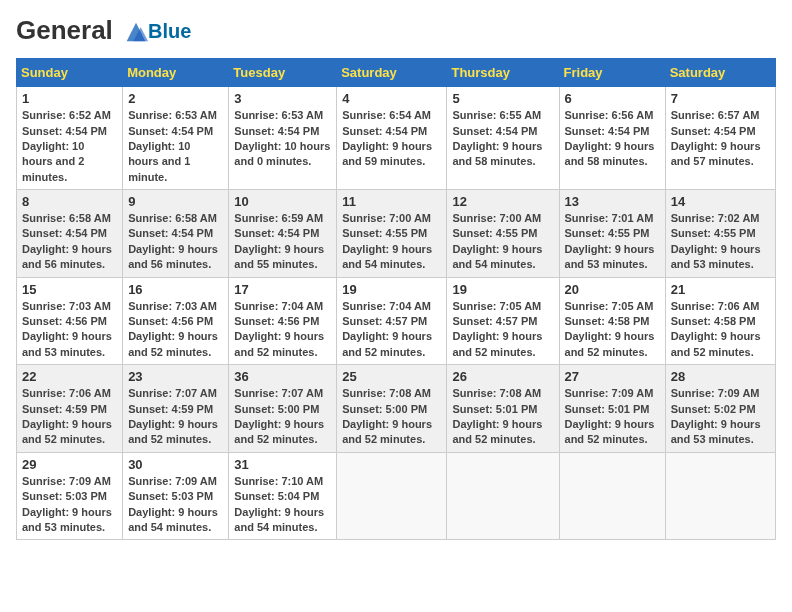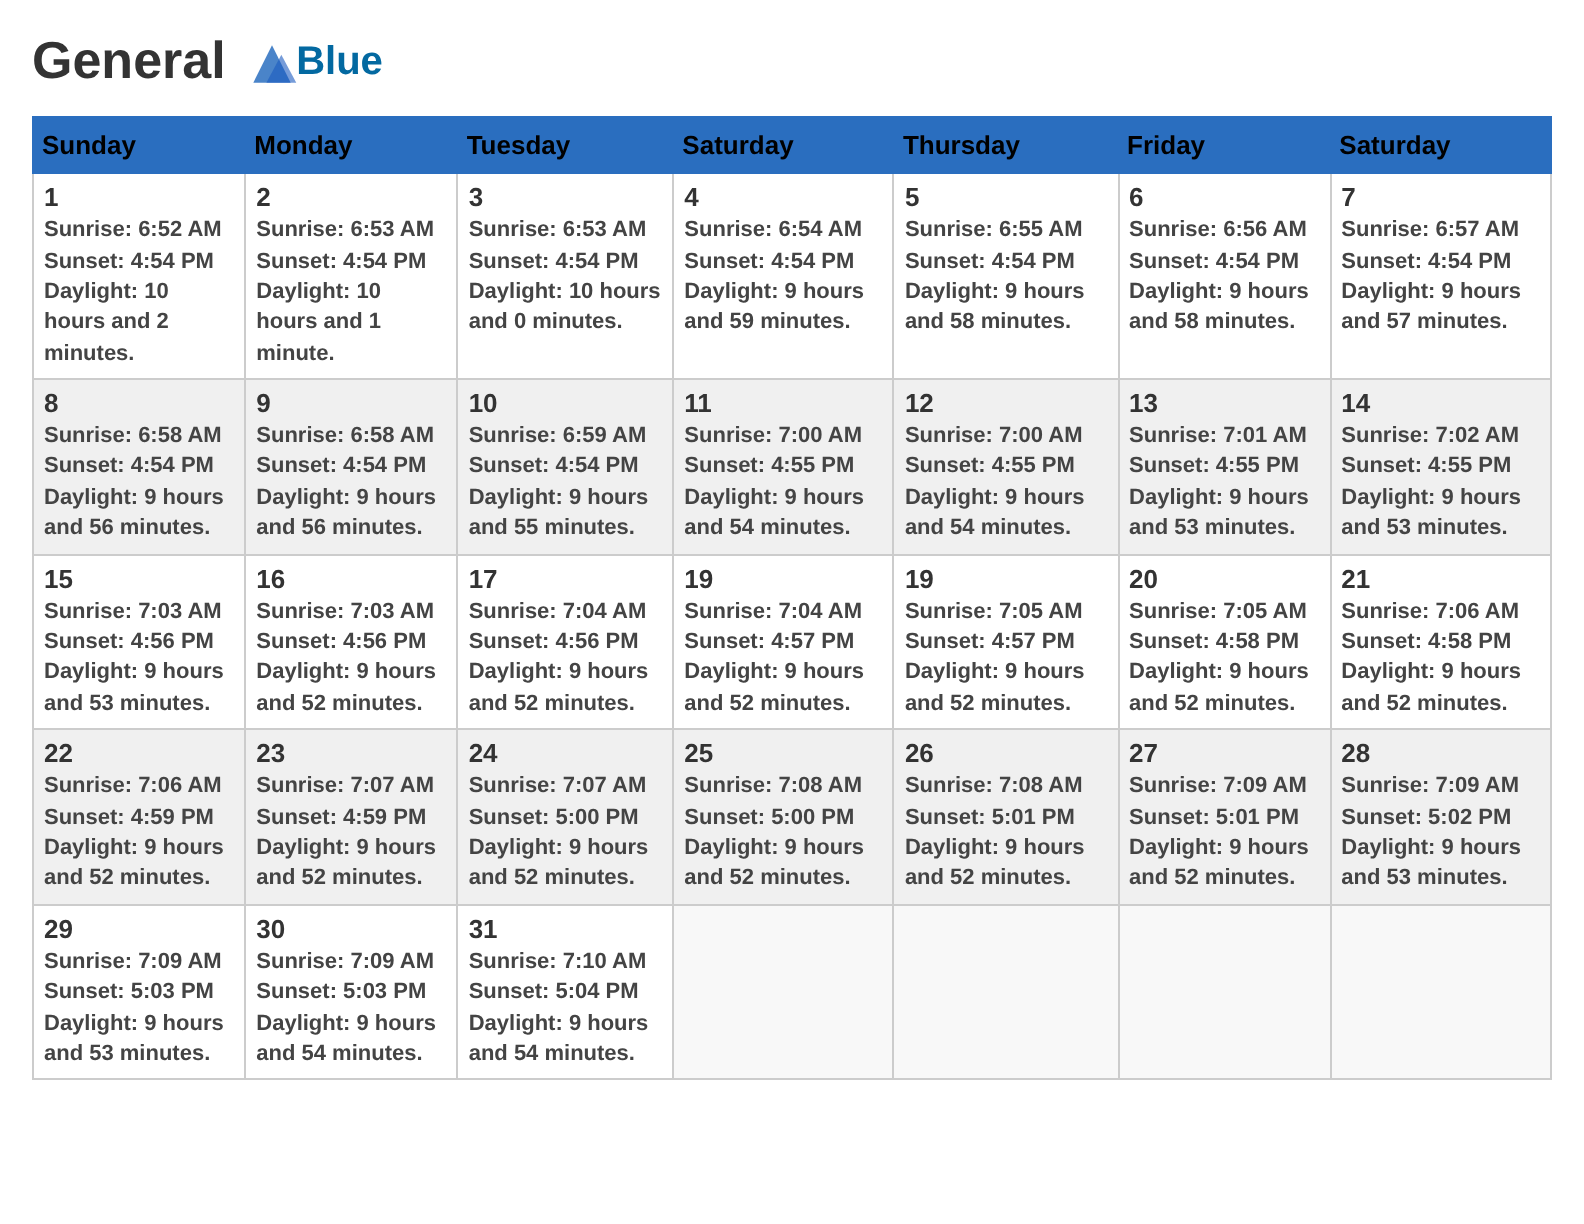--- a/index.html
+++ b/index.html
@@ -37,21 +37,21 @@
       font-size: 16px;
       color: #555;
     }
     .calendar-table {
       width: 100%;
       border-collapse: collapse;
       font-size: 11px;
     }
     .calendar-table th {
       background-color: #2a6ebf;
-      color: #000000;
+      color: #fde047;
       padding: 6px 4px;
       text-align: left;
       font-size: 13px;
       font-weight: bold;
       border: 1px solid #2a6ebf;
     }
     .calendar-table td {
       border: 1px solid #ccc;
       padding: 4px 5px;
       vertical-align: top;
@@ -212,21 +212,21 @@
       <tr>
         <td>
           <span class="day-number">22</span>
           <div class="day-info">Sunrise: 7:06 AM<br>Sunset: 4:59 PM<br>Daylight: 9 hours and 52 minutes.</div>
         </td>
         <td>
           <span class="day-number">23</span>
           <div class="day-info">Sunrise: 7:07 AM<br>Sunset: 4:59 PM<br>Daylight: 9 hours and 52 minutes.</div>
         </td>
         <td>
-          <span class="day-number">24</span>
+          <span class="day-number">36</span>
           <div class="day-info">Sunrise: 7:07 AM<br>Sunset: 5:00 PM<br>Daylight: 9 hours and 52 minutes.</div>
         </td>
         <td>
           <span class="day-number">25</span>
           <div class="day-info">Sunrise: 7:08 AM<br>Sunset: 5:00 PM<br>Daylight: 9 hours and 52 minutes.</div>
         </td>
         <td>
           <span class="day-number">26</span>
           <div class="day-info">Sunrise: 7:08 AM<br>Sunset: 5:01 PM<br>Daylight: 9 hours and 52 minutes.</div>
         </td>

